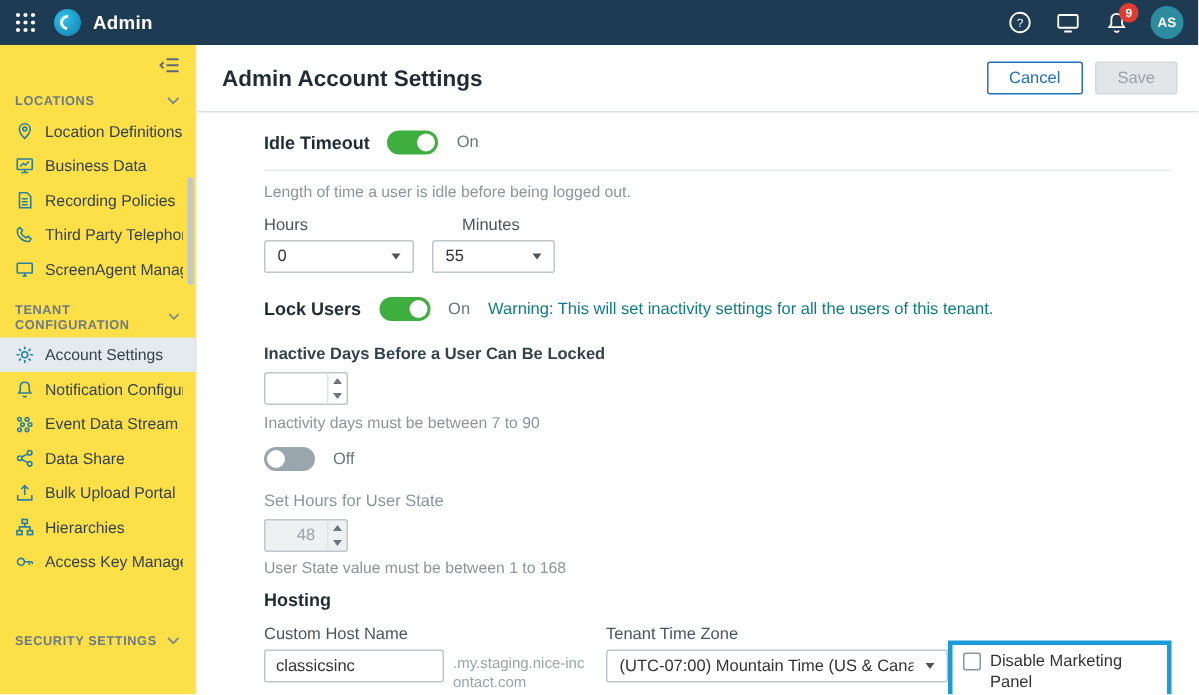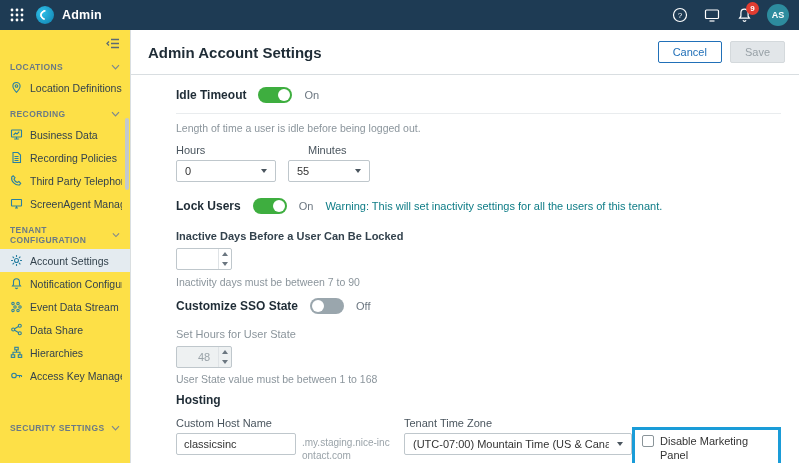--- a/index.html
+++ b/index.html
@@ -165,26 +165,20 @@
     <div class="sb-item">
       <span class="sb-ic">
         <svg width="13" height="13" viewBox="0 0 13 13" fill="none" stroke="currentColor" stroke-width="1.1">
           <path d="M6.5 1.5C4.4 1.5 2.9 3.1 2.9 5.1c0 2.6 3.6 6.2 3.6 6.2s3.6-3.6 3.6-6.2c0-2-1.5-3.6-3.6-3.6z"></path>
           <circle cx="6.5" cy="5" r="1.3"></circle>
         </svg>
       </span>
       <span class="sb-lbl">Location Definitions</span>
     </div>
 
-    <div class="sb-sec">
-      <span>RECORDING</span>
-      <svg width="9" height="6" viewBox="0 0 9 6" fill="none" stroke="#7b8790" stroke-width="1.2">
-          <polyline points="1,1.2 4.5,4.8 8,1.2"></polyline>
-        </svg>
-    </div>
     <div class="sb-item">
       <span class="sb-ic">
         <svg width="13" height="13" viewBox="0 0 13 13" fill="none" stroke="currentColor" stroke-width="1.1">
           <rect x="1.5" y="2" width="10" height="7" rx="0.5"></rect>
           <path d="M6.5 9v2M4.2 11h4.6M3.5 7l2-2 1.5 1 2.2-2.3"></path>
         </svg>
       </span>
       <span class="sb-lbl">Business Data</span>
     </div>
     <div class="sb-item">
@@ -254,20 +248,29 @@
     <div class="sb-item">
       <span class="sb-ic">
         <svg width="13" height="13" viewBox="0 0 13 13" fill="none" stroke="currentColor" stroke-width="1.1">
           <circle cx="9.8" cy="2.8" r="1.5"></circle>
             <circle cx="3.2" cy="6.5" r="1.5"></circle>
             <circle cx="9.8" cy="10.2" r="1.5"></circle>
           <path d="M4.6 5.7l3.8-2.1M4.6 7.3l3.8 2.1"></path>
         </svg>
       </span>
       <span class="sb-lbl">Data Share</span>
+    </div>
+    <div class="sb-item">
+      <span class="sb-ic">
+        <svg width="13" height="13" viewBox="0 0 13 13" fill="none" stroke="currentColor" stroke-width="1.1">
+          <path d="M6.5 8V1.8M4.2 4L6.5 1.7 8.8 4"></path>
+          <path d="M1.8 8v3.2h9.4V8"></path>
+        </svg>
+      </span>
+      <span class="sb-lbl">Bulk Upload Portal</span>
     </div>
     <div class="sb-item">
       <span class="sb-ic">
         <svg width="13" height="13" viewBox="0 0 13 13" fill="none" stroke="currentColor" stroke-width="1.1">
           <rect x="4.8" y="1.3" width="3.4" height="2.6"></rect>
           <rect x="1.3" y="8.8" width="3.4" height="2.6"></rect>
           <rect x="8.3" y="8.8" width="3.4" height="2.6"></rect>
           <path d="M6.5 3.9v2.3M3 8.8V6.2h7v2.6"></path>
         </svg>
       </span>
@@ -349,21 +352,20 @@
               <i class="tri-up"></i>
             </span>
           <span>
               <i class="tri-dn"></i>
             </span>
         </div>
       </div>
       <div class="help" style="margin-top:6px;">Inactivity days must be between 7 to 90</div>
 
       <div class="row" style="margin-top:10px; gap:12px;">
-        <span class="lbl-bold">Customize SSO State</span>
         <span class="toggle off">
             <span class="knob"></span>
           </span>
         <span class="state-txt">Off</span>
       </div>
 
       <div class="lbl-gray" style="margin-top:14px; font-weight:normal;">Set Hours for User State</div>
       <div class="numwrap disabled" style="margin-top:6px;padding-left:12px;">
         <input type="text" disabled="" value="48" style="">
         <div class="spin">

